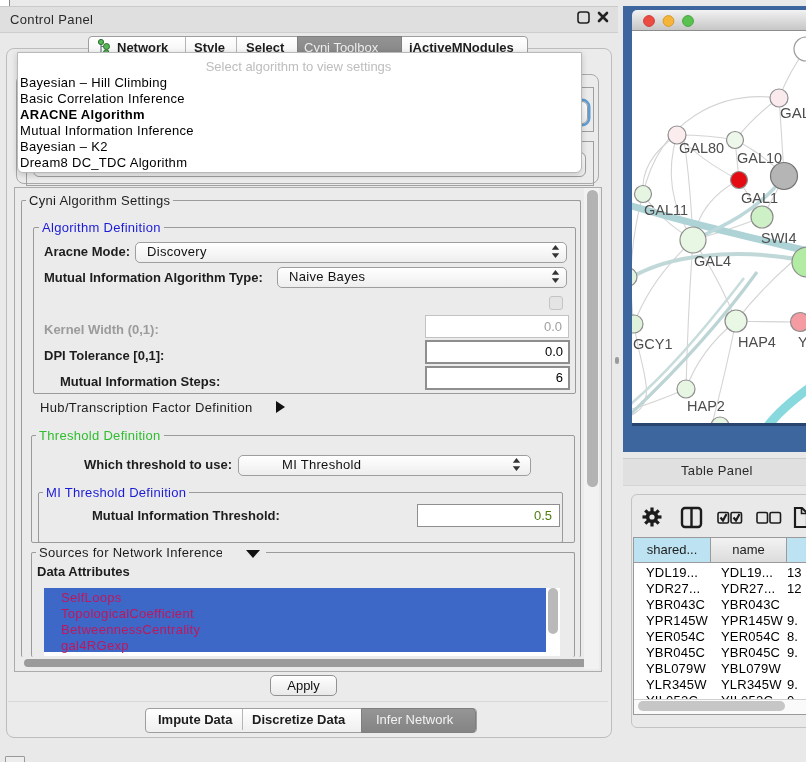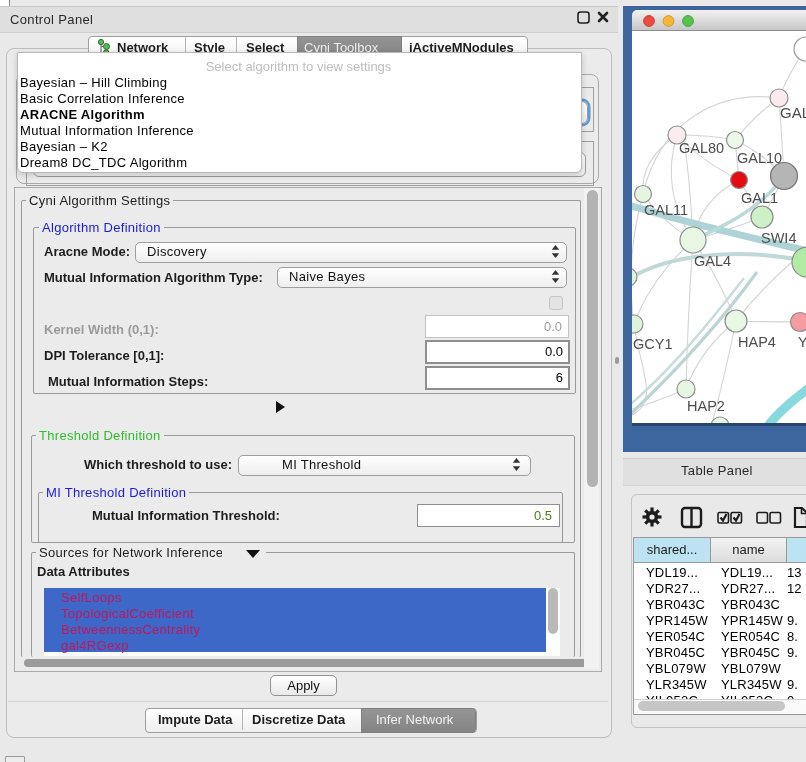--- a/index.html
+++ b/index.html
@@ -67,23 +67,24 @@
       </svg>
 
     <div class="abs" style="left:549px;top:296px;width:12px;height:12px;border:1px solid #c4c4c4;border-radius:3px;background:#e4e4e4;"></div>
 
     <div class="abs lbl b dis" style="left:44px;top:322px;">Kernel Width (0,1):</div>
     <div class="field" style="left:425px;top:315px;width:136px;height:17px;border:1px solid #c2c2c2;color:#a0a0a0;padding:3px 6px 1px 0;">0.0</div>
 
     <div class="abs lbl b" style="left:44px;top:348px;">DPI Tolerance [0,1]:</div>
     <div class="field" style="left:425px;top:340px;width:136px;height:17px;border:2px solid #8e8e8e;color:#000;padding:2px 5px 1px 0;">0.0</div>
 
-    <div class="abs lbl b" style="left:48px;top:374px;">Mutual Information Steps:</div>
+    <div class="abs lbl b" style="left:60px;top:374px;">Mutual Information Steps:</div>
     <div class="field" style="left:425px;top:366px;width:136px;height:17px;border:2px solid #8e8e8e;color:#000;padding:2px 5px 1px 0;">6</div>
 
+    <div class="abs lbl" style="left:40px;top:400px;">Hub/Transcription Factor Definition</div>
     <svg class="abs" style="left:274px;top:401px;" width="12" height="12" viewBox="0 0 12 12">
         <path d="M2 0 L11 6 L2 12 Z" fill="#111"></path>
       </svg>
 
     <div class="grp" style="left:31px;top:435px;width:542px;height:106px;"></div>
     <div class="grplbl" style="left:36px;top:428px;color:#2fbe2f;">Threshold Definition</div>
 
     <div class="abs lbl b" style="left:84px;top:457px;">Which threshold to use:</div>
     <div class="cb" style="left:238px;top:455px;width:291px;height:19px;"></div>
     <div class="cbtxt" style="left:250px;top:457px;margin-left:32px;">MI Threshold</div>

